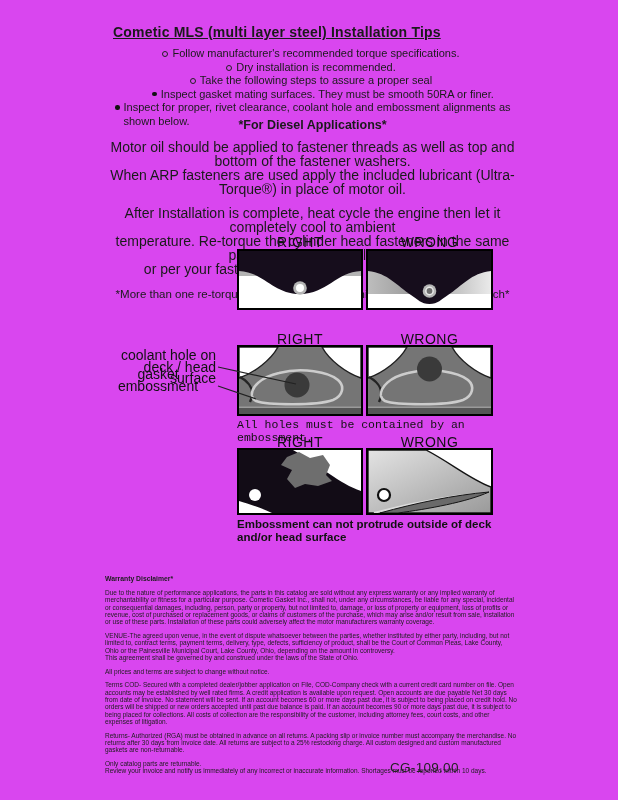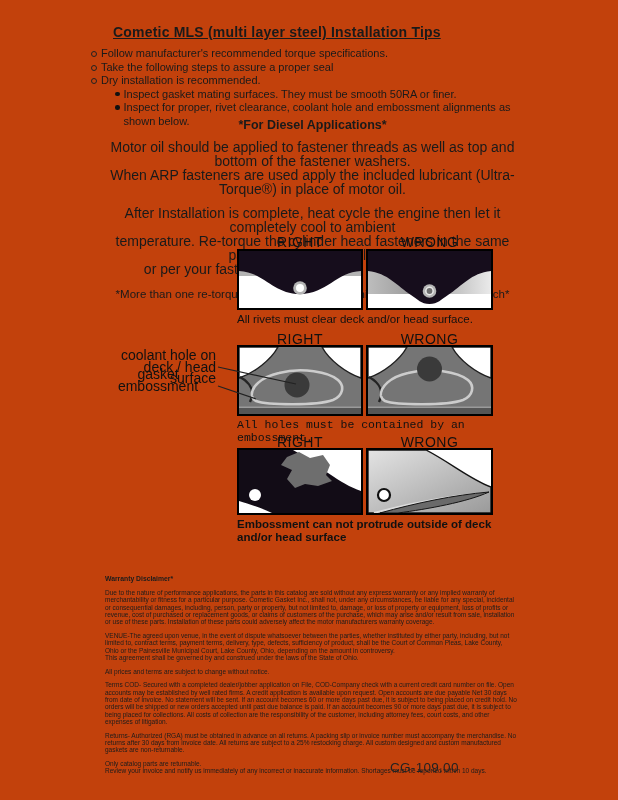--- a/index.html
+++ b/index.html
@@ -1,22 +1,22 @@
 <!DOCTYPE html>
 <html><head>
 <meta charset="utf-8">
 <style>
   html,body{margin:0;padding:0;}
   body{width:618px;height:800px;background:#ffffff;font-family:"Liberation Sans","DejaVu Sans",sans-serif;color:#1a1a1a;}
-  .page{position:relative;width:618px;height:800px;background:#c2410c;overflow:hidden;}
+  .page{position:relative;width:618px;height:800px;background:#d946ef;overflow:hidden;}
 
   .title{position:absolute;top:24px;left:113px;font-size:14px;font-weight:bold;text-decoration:underline;letter-spacing:.2px;}
 
   .bullets{position:absolute;top:47px;left:91px;width:440px;font-size:11px;line-height:13.5px;}
-  .b-row{display:flex;align-items:flex-start;margin-bottom:0;}
+  .b-row{display:flex;align-items:flex-start;margin-bottom:0;justify-content:center;}
   .o-mark{flex:0 0 auto;width:4px;height:4px;border:1px solid #222;border-radius:50%;margin:4px 4px 0 0;}
   .sub{margin-left:24px;}
   .f-mark{flex:0 0 auto;width:4.5px;height:4.5px;background:#111;border-radius:50%;margin:4px 4px 0 0;}
 
   .diesel{position:absolute;top:118px;left:100px;width:425px;text-align:center;}
   .diesel-h{font-size:12.5px;font-weight:bold;margin-bottom:8px;}
   .para{font-size:14px;line-height:14px;margin-bottom:10px;white-space:pre-line;}
   .note{font-size:11.5px;margin-top:12px;}
 
   .diagrams{position:absolute;top:233px;left:100px;width:417px;height:330px;}
@@ -42,25 +42,25 @@
 
   <div class="title">Cometic MLS (multi layer steel) Installation Tips</div>
 
   <div class="bullets">
     <div class="b-row">
       <span class="o-mark"></span>
       <span>Follow manufacturer's recommended torque specifications.</span>
     </div>
     <div class="b-row">
       <span class="o-mark"></span>
-      <span>Take the following steps to assure a proper seal</span>
+      <span>Dry installation is recommended.</span>
     </div>
     <div class="b-row">
       <span class="o-mark"></span>
-      <span>Dry installation is recommended.</span>
+      <span>Take the following steps to assure a proper seal</span>
     </div>
     <div class="b-row sub">
       <span class="f-mark"></span>
       <span>Inspect gasket mating surfaces. They must be smooth 50RA or finer.</span>
     </div>
     <div class="b-row sub">
       <span class="f-mark"></span>
       <span>Inspect for proper, rivet clearance, coolant hole and embossment alignments as shown below.</span>
     </div>
   </div>
@@ -100,21 +100,20 @@
         </defs>
         <rect x="0" y="0" width="123" height="57" fill="#ffffff"></rect>
         <rect x="0" y="20" width="123" height="23" fill="url(#g1)"></rect>
         <rect x="0" y="43" width="123" height="14" fill="#ffffff"></rect>
         <path d="M0,0 H123 V20 C103,22 94,35 80,44 C73,48.5 70,53 61.5,53 C53,53 50,48.5 43,44 C29,35 20,22 0,20 Z" fill="#160d1c"></path>
         <circle cx="61.5" cy="40" r="6.8" fill="#b5b5b5"></circle>
         <circle cx="61.5" cy="40" r="4.4" fill="#e9e9e9"></circle>
         <circle cx="61.5" cy="40" r="2.9" fill="#6d6d6d"></circle>
       </svg>
     </div>
-    <div class="caption" style="top:80px;">All rivets must clear deck and/or head surface.</div>
 
     <div class="drow" style="top:98px;">
       <div class="dlabel l1">RIGHT</div>
       <div class="dlabel l2">WRONG</div>
     </div>
     <div class="drow" style="top:112px;">
       <svg class="dbox" width="122" height="67" viewBox="0 0 122 67">
         <rect x="0" y="0" width="122" height="67" fill="#757575"></rect>
         <path d="M0,0 H39 C32,13 15,26 0,31 Z" fill="#ffffff" stroke="#1e1e1e" stroke-width="1.4"></path>
         <path d="M122,0 H83 C90,13 107,26 122,31 Z" fill="#ffffff" stroke="#1e1e1e" stroke-width="1.4"></path>

